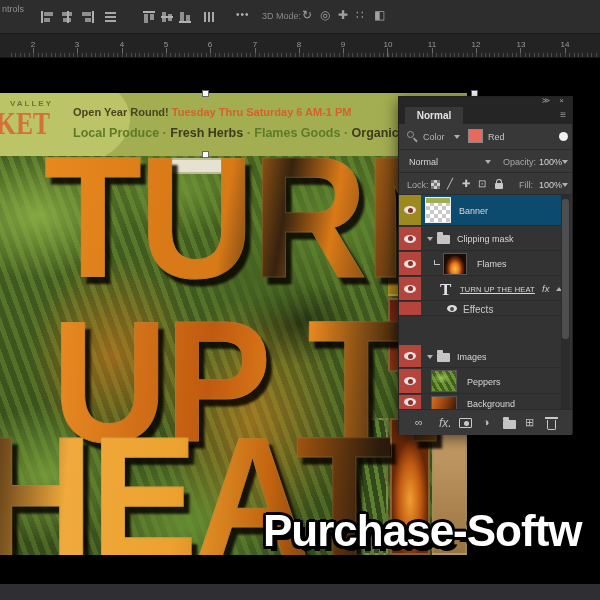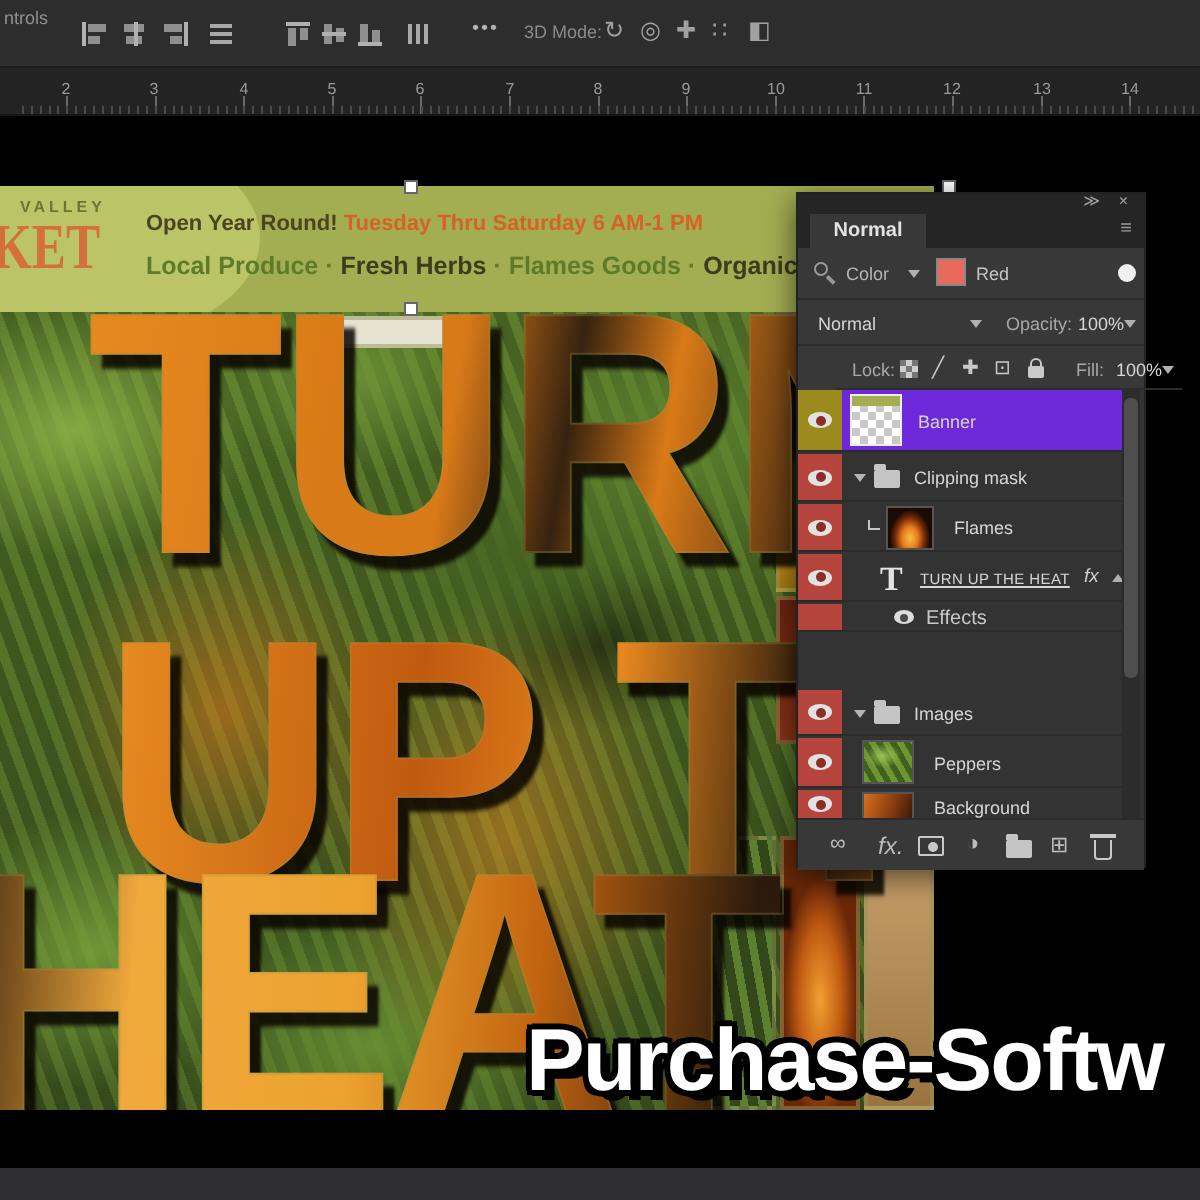--- a/index.html
+++ b/index.html
@@ -81,38 +81,38 @@
   .f-caret{position:absolute;left:55px;top:11px;}
   .swatch{position:absolute;left:69px;top:5px;width:15px;height:14px;background:#e96a5c;border:1px solid #888;}
   .f-val{position:absolute;left:89px;top:8px;color:#c5c5c5;}
   .toggle-dot{position:absolute;left:160px;top:8px;width:9px;height:9px;border-radius:50%;background:#f0f0f0;}
   .p-blend{position:absolute;left:0;top:53px;width:100%;height:23px;border-bottom:1px solid #2c2c2c;}
   .dd-blend{position:absolute;left:10px;top:7px;color:#d5d5d5;}
   .bl-caret{position:absolute;left:86px;top:10px;}
   .op-label{position:absolute;left:104px;top:7px;color:#a8a8a8;}
   .op-val{position:absolute;left:140px;top:7px;color:#d5d5d5;}
   .op-caret{position:absolute;left:163px;top:10px;}
-  .p-lock{position:absolute;left:0;top:76px;width:100%;height:22px;border-bottom:1px solid #2c2c2c;margin-left:19px;}
+  .p-lock{position:absolute;left:0;top:76px;width:100%;height:22px;border-bottom:1px solid #2c2c2c;}
   .lk-label{position:absolute;left:8px;top:7px;color:#a8a8a8;}
   .li{position:absolute;top:5px;color:#c9c9c9;font-size:10px;}
   .li-checker{position:absolute;top:7px;width:9px;height:9px;background:repeating-conic-gradient(#cfcfcf 0 25%,#777 0 50%) 0 0/6px 6px;}
   .lockic{position:absolute;top:10px;width:8px;height:6px;background:#c9c9c9;border-radius:1px;}
   .lockic::before{content:"";position:absolute;top:-4px;left:1px;width:4px;height:4px;border:1px solid #c9c9c9;border-bottom:none;border-radius:3px 3px 0 0;}
   .fl-label{position:absolute;left:120px;top:7px;color:#a8a8a8;}
   .fl-val{position:absolute;left:140px;top:7px;color:#d5d5d5;}
   .fl-caret{position:absolute;left:163px;top:10px;}
 
   .p-rows{position:absolute;left:0;top:98px;width:100%;height:214px;background:#333;overflow:hidden;}
   .lrow{position:absolute;left:0;width:163px;border-bottom:1px solid #2b2b2b;}
   .lrow .strip{position:absolute;left:0;top:0;width:22px;height:100%;}
   .strip-red{background:#b5443c;}
   .strip-olive{background:#9d8a1f;}
   .eye{position:absolute;left:5px;top:50%;margin-top:-4px;width:12px;height:8px;background:#e2e2e2;border-radius:50%;}
   .eye::after{content:"";position:absolute;left:3.5px;top:1.5px;width:5px;height:5px;border-radius:50%;background:#8a2f26;}
-  .rowsel{background:#6d28d9;}
+  .rowsel{background:#0c4a6e;}
   .lname{position:absolute;font-size:9px;color:#d6d6d6;white-space:nowrap;}
   .gcaret{position:absolute;width:0;height:0;border-left:3.5px solid transparent;border-right:3.5px solid transparent;border-top:4px solid #b5b5b5;}
   .folder{position:absolute;width:13px;height:9px;background:#c5c5c5;border-radius:1px;}
   .folder::before{content:"";position:absolute;top:-3px;left:0;width:6px;height:3px;background:#c5c5c5;border-radius:1px 1px 0 0;}
   .thumb{position:absolute;border:1px solid #555;}
   .th-checker{width:26px;height:26px;border:1px solid #ececec;background:linear-gradient(#a3ad52,#a3ad52) 0 0/100% 5px no-repeat,repeating-conic-gradient(#fff 0 25%,#c9c9c9 0 50%) 0 0/8px 8px;}
   .th-flames{width:24px;height:22px;background:radial-gradient(10px 14px at 50% 75%, #f7c04a, #e87a1a 40%, #7a2c08 72%, #1a0c04 100%);}
   .th-peppers{width:26px;height:22px;background:radial-gradient(12px 8px at 40% 35%, rgba(160,200,90,.9), transparent 75%),repeating-linear-gradient(60deg,#6f9434 0 3px,#40601e 3px 6px);}
   .th-bg{width:26px;height:18px;background:linear-gradient(110deg,#d86f1e,#8a3c10 55%,#2e1606);}
   .cliparrow{position:absolute;width:6px;height:5px;border-left:1px solid #c5c5c5;border-bottom:1px solid #c5c5c5;}

